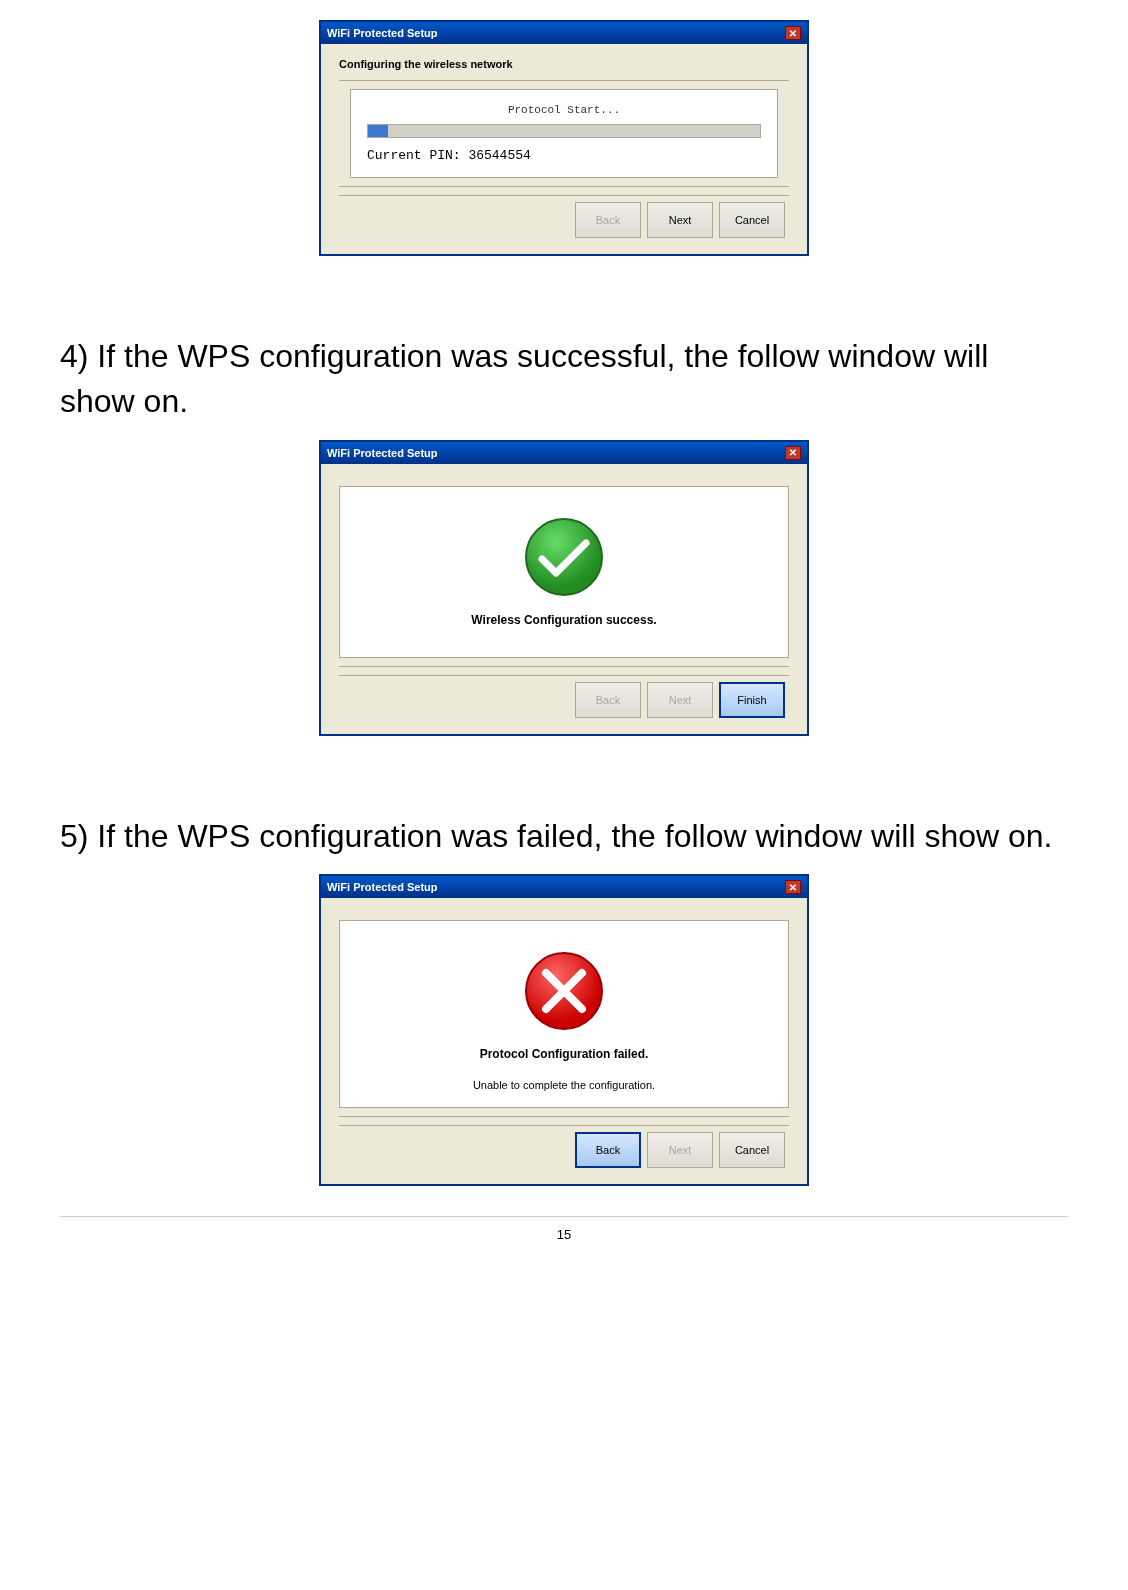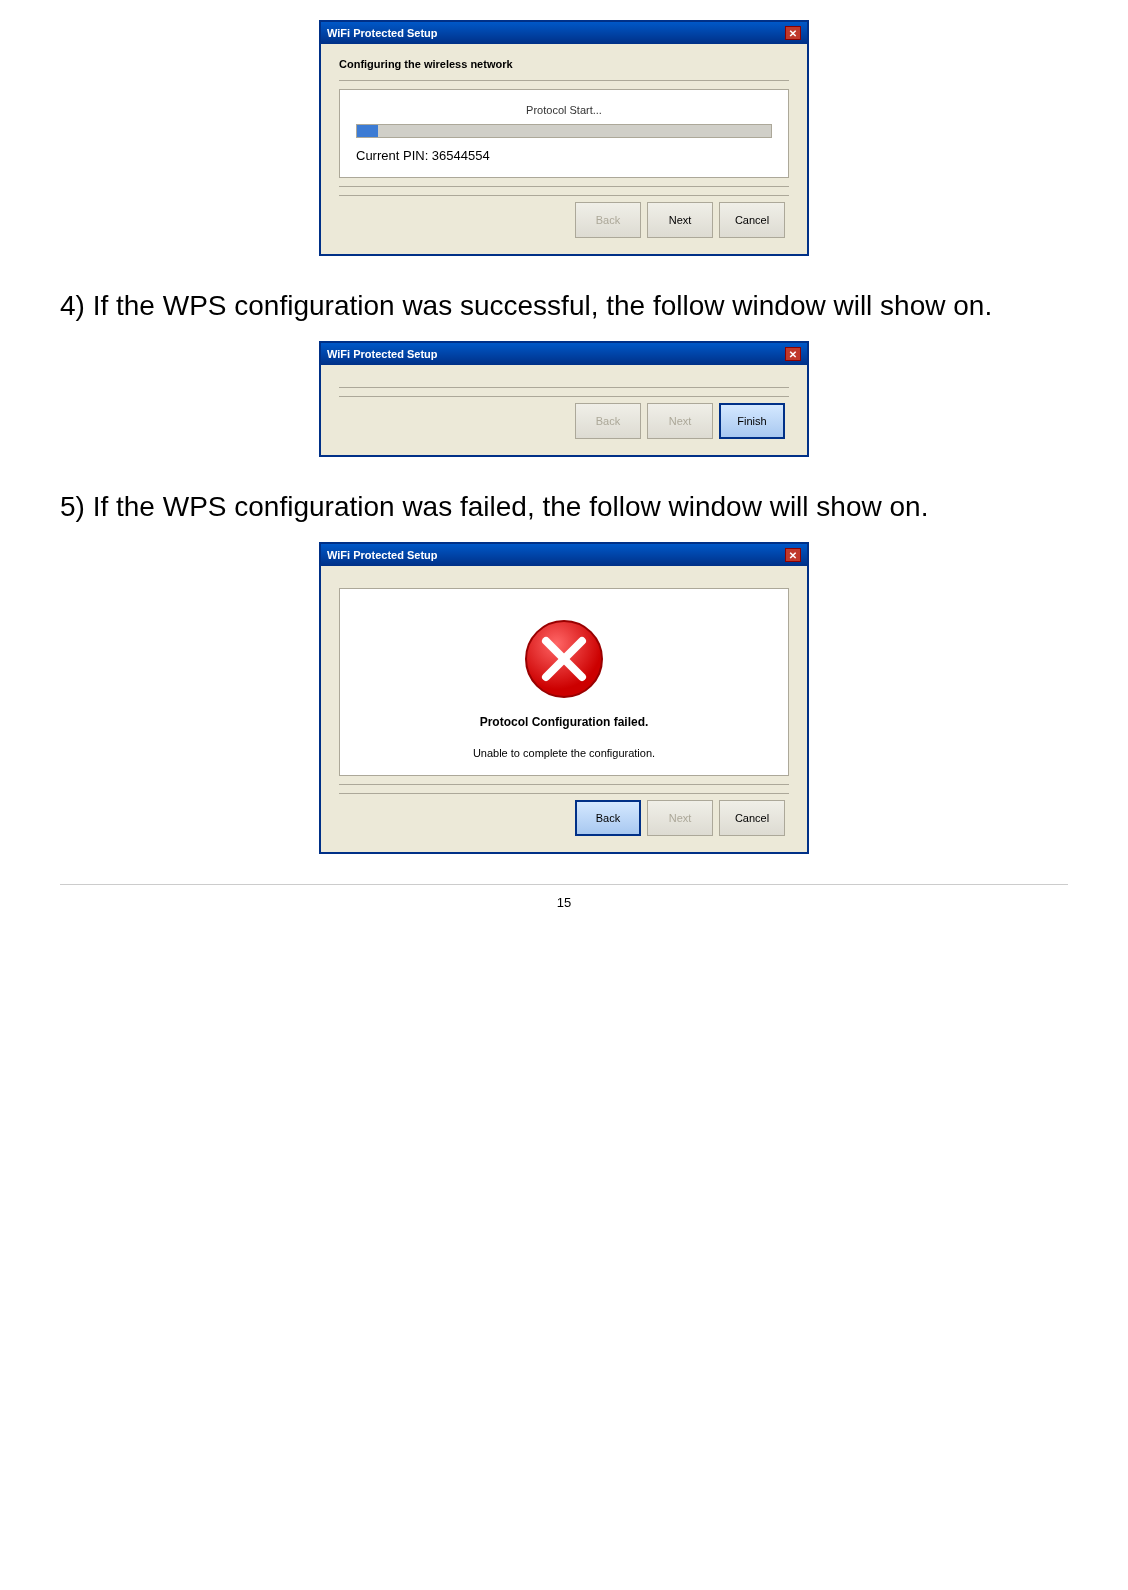--- a/index.html
+++ b/index.html
@@ -85,22 +85,23 @@
     .dialog-separator {
       border: none;
       border-top: 1px solid #aca899;
       margin: 8px 0;
     }
 
     .dialog-inner {
       background: #ffffff;
       border: 1px solid #aca899;
       padding: 14px 16px;
-      margin: 8px 0;
+      margin: 8px 11px;
       min-height: 80px;
+      font-family: Liberation Mono, monospace;
     }
 
     .protocol-text {
       text-align: center;
       font-size: 11px;
       color: #333;
       margin-bottom: 8px;
     }
 
     .progress-bar-container {
@@ -151,26 +152,27 @@
       border: 2px solid #003087;
     }
 
     .xp-button.disabled {
       color: #aca899;
       cursor: default;
     }
 
     
     .section-label {
-      font-size: 28px;
+      font-size: 32px;
       font-weight: normal;
       color: #000;
       margin-bottom: 16px;
       align-self: flex-start;
       line-height: 1.4;
+      margin-top: 48px;
     }
 
     
     .success-icon {
       width: 80px;
       height: 80px;
       margin: 20px auto 16px auto;
       display: block;
     }
 
@@ -264,20 +266,34 @@
 
   <div class="dialog-wrapper">
     <div class="dialog">
       <div class="dialog-titlebar">
         <span class="dialog-titlebar-title">WiFi Protected Setup</span>
         <div class="dialog-close-btn">
           <span>✕</span>
         </div>
       </div>
       <div class="dialog-body">
+        <div class="dialog-inner-centered">
+
+          <svg class="success-icon" viewBox="0 0 80 80" xmlns="http://www.w3.org/2000/svg">
+            <defs>
+              <radialGradient id="greenGrad" cx="40%" cy="30%" r="60%">
+                <stop offset="0%" stop-color="#66dd66"></stop>
+                <stop offset="100%" stop-color="#228b22"></stop>
+              </radialGradient>
+            </defs>
+            <circle cx="40" cy="40" r="38" fill="url(#greenGrad)" stroke="#1a6b1a" stroke-width="2"></circle>
+            <polyline points="18,42 32,56 62,26" fill="none" stroke="white" stroke-width="7" stroke-linecap="round" stroke-linejoin="round"></polyline>
+          </svg>
+          <div class="success-msg">Wireless Configuration success.</div>
+        </div>
         <hr class="dialog-separator">
         <div class="dialog-footer">
           <button class="xp-button disabled">Back</button>
           <button class="xp-button disabled">Next</button>
           <button class="xp-button active">Finish</button>
         </div>
       </div>
     </div>
   </div>
 

